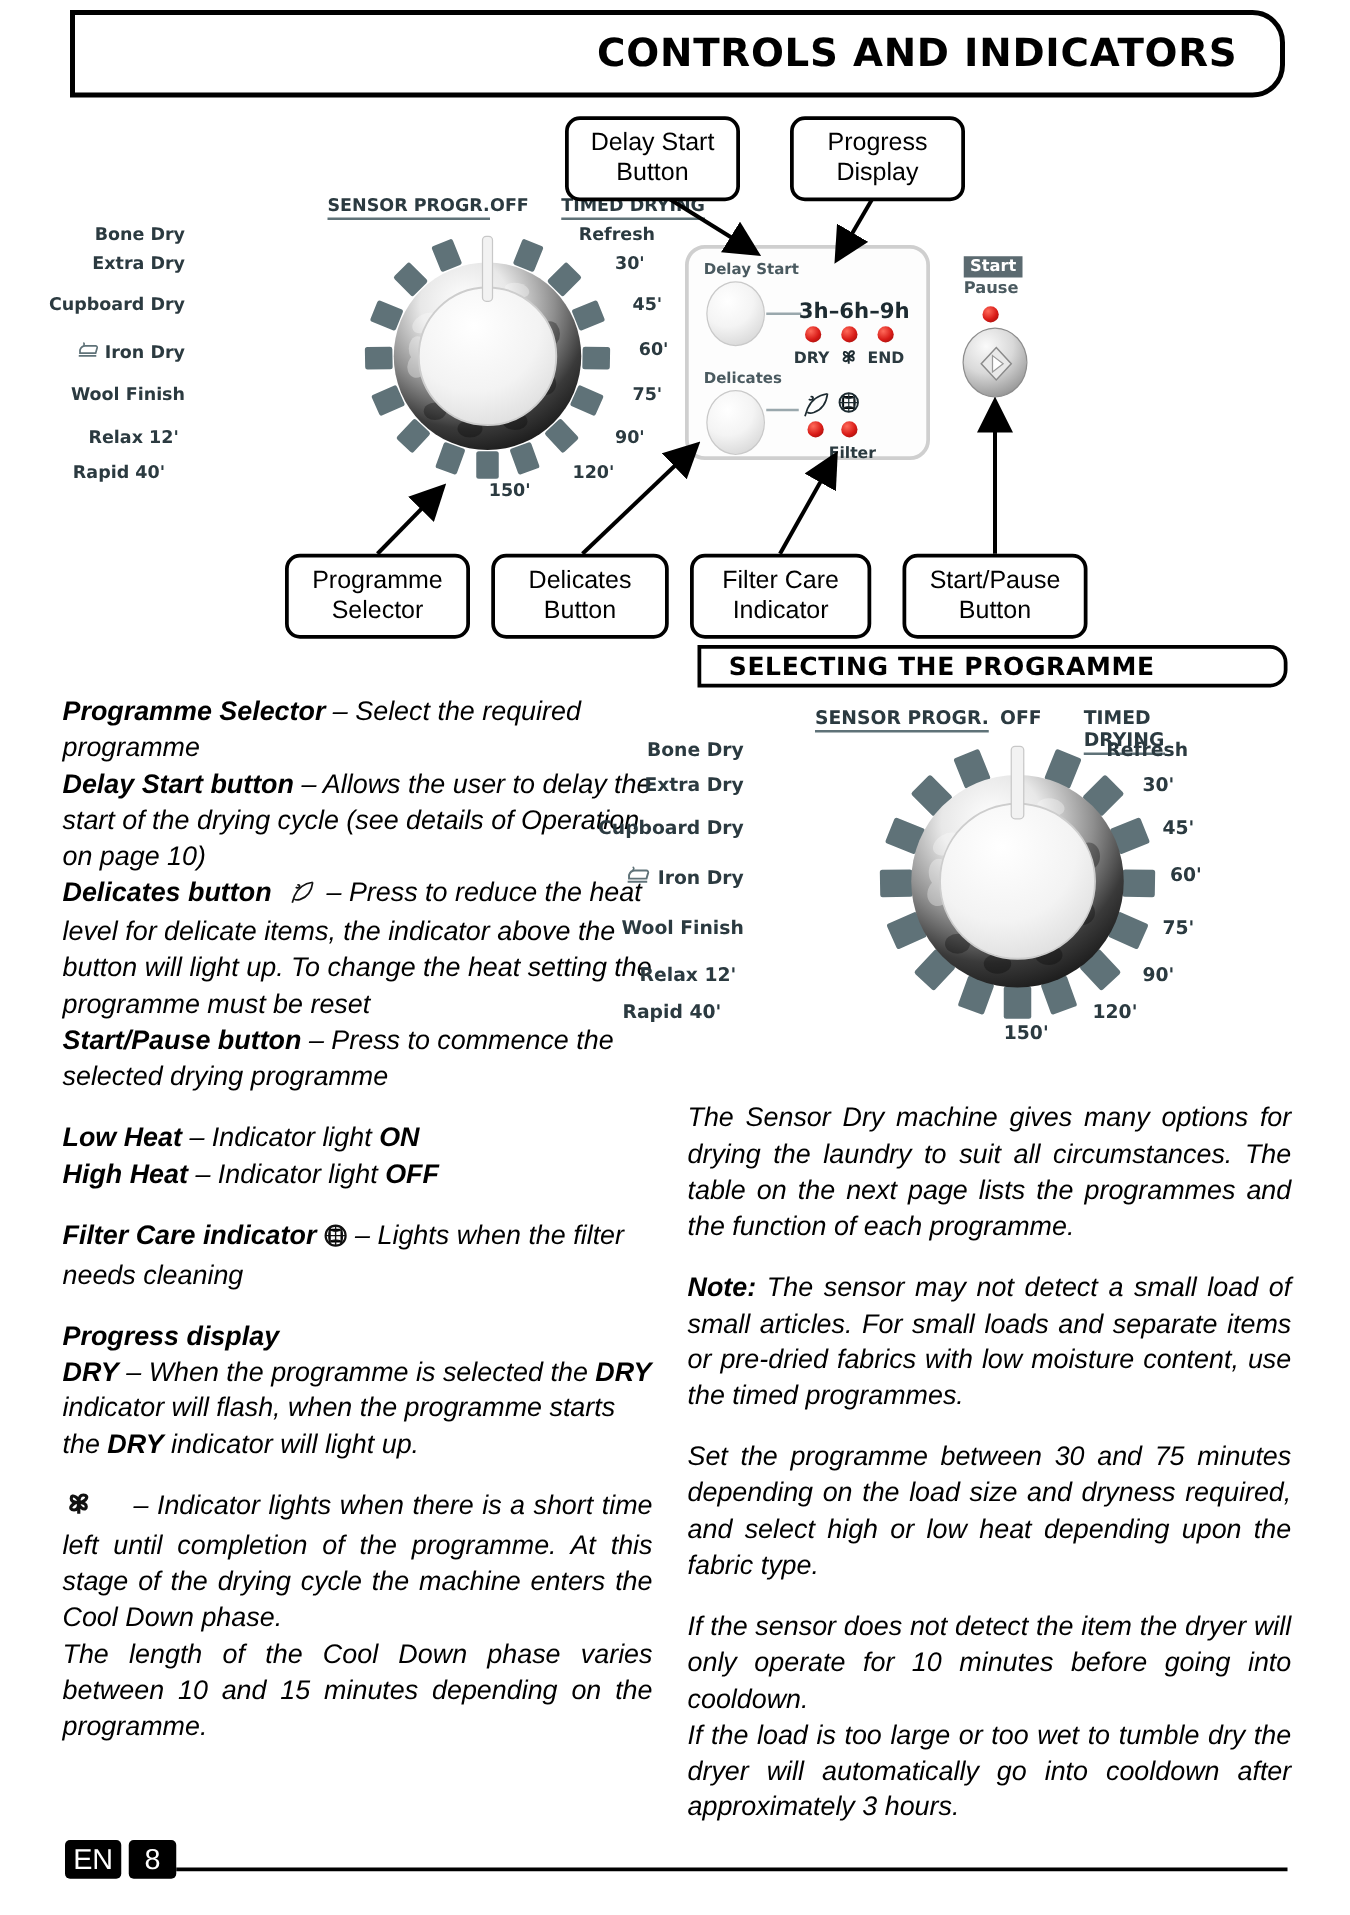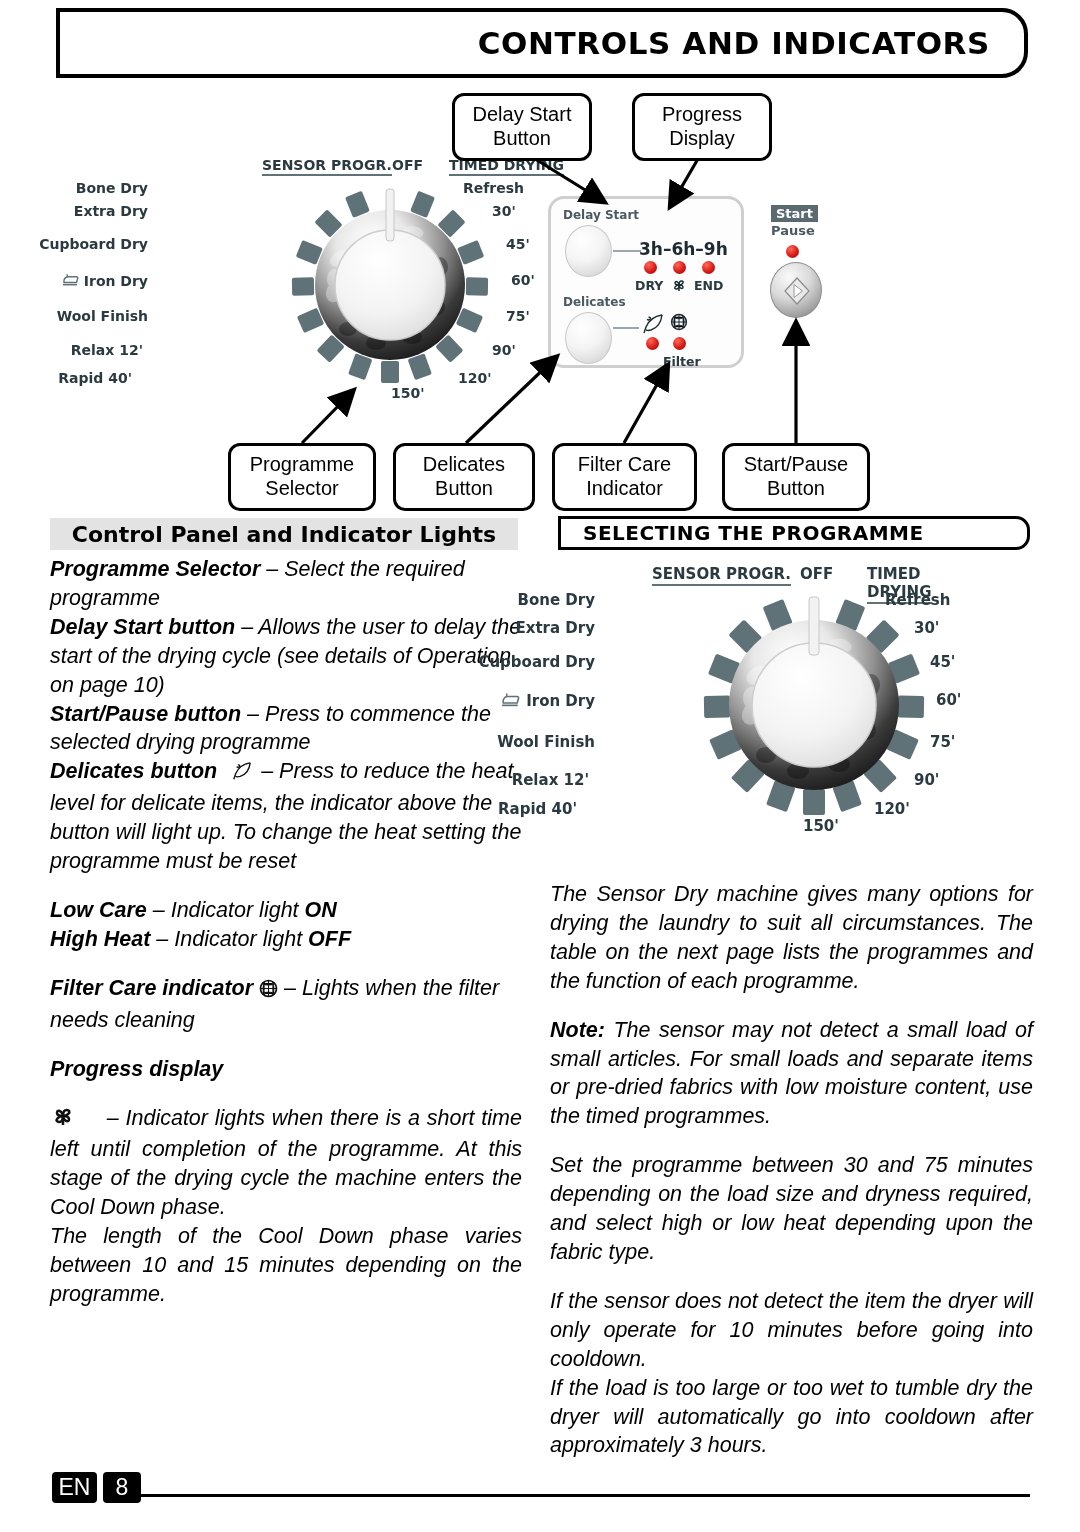--- a/index.html
+++ b/index.html
@@ -354,68 +354,68 @@
     <g stroke="#000" stroke-width="3.2" fill="none" marker-end="url(#ah)">
       <line x1="524" y1="152" x2="598" y2="198"></line>
       <line x1="702" y1="152" x2="674" y2="200"></line>
       <line x1="302" y1="443" x2="348" y2="396"></line>
       <line x1="466" y1="443" x2="551" y2="362"></line>
       <line x1="624" y1="443" x2="664" y2="372"></line>
       <line x1="796" y1="443" x2="796" y2="330"></line>
     </g>
   </svg>
 
-  <div class="sec-grey" style="left:50px;top:518px;width:468px;height:32px;">
-    <span>Control Panel and Indicator Lights</span>
-  </div>
 
   <div class="col body-txt" style="left:50px;top:555px;width:472px;">
     <p class="p nojust">
       <b>Programme Selector</b><span> – Select the required programme</span>
     </p>
     <p class="p nojust">
       <b>Delay Start button</b><span>  – Allows the user to delay the start of the drying cycle (see details of Operation on page 10)</span>
-    </p>
-    <p class="p nojust">
-      <b>Start/Pause button</b><span>  – Press to commence the selected drying programme</span>
     </p>
     <p class="p nojust">
       <b>Delicates button</b>&nbsp;&nbsp;<span class="ico"><svg width="26" height="20" viewBox="0 0 24 22">
             <g fill="none" stroke="#111" stroke-width="1.5">
               <path d="M21 2C14 3 8 7 5 14l-2 6"></path>
               <path d="M21 2c-1 8-5 13-11 15-2 .6-4 .6-5.2-.2"></path>
               <path d="M7.5 4.5c1.6-.6 2.6.4 1.6 1.7-.8 1-2.2 1-3 .1"></path>
             </g>
           </svg></span><span>  – Press to reduce the heat level for delicate items, the indicator above the button will light up. To change the heat setting the programme must be reset</span>
     </p>
-
-    <div class="gap"></div>
-
-    <p class="p nojust">
-      <b>Low Care</b><span> – Indicator light  </span><b>ON</b>
+    <p class="p nojust">
+      <b>Start/Pause button</b><span>  – Press to commence the selected drying programme</span>
+    </p>
+
+    <div class="gap"></div>
+
+    <p class="p nojust">
+      <b>Low Heat</b><span> – Indicator light  </span><b>ON</b>
     </p>
     <p class="p nojust">
       <b>High Heat</b><span> – Indicator light  </span><b>OFF</b>
     </p>
 
     <div class="gap"></div>
 
     <p class="p nojust">
       <b>Filter Care indicator</b>&nbsp;<span class="ico"><svg width="19" height="19" viewBox="0 0 18 18">
             <circle cx="9" cy="9" r="7.6" fill="none" stroke="#111" stroke-width="1.6"></circle>
             <g stroke="#111" stroke-width="1.05">
               <path d="M1.4 9h15.2M9 1.4v15.2M3.4 3.8c3 2.6 8.2 2.6 11.2 0M3.4 14.2c3-2.6 8.2-2.6 11.2 0M5.3 2.6C3.4 5.3 3.4 12.7 5.3 15.4M12.7 2.6c1.9 2.7 1.9 10.1 0 12.8"></path>
             </g>
           </svg></span><span> – Lights when the filter needs cleaning</span>
     </p>
 
     <div class="gap"></div>
 
     <p class="p nojust">
       <b>Progress display</b>
+    </p>
+    <p class="p nojust">
+      <b>DRY</b><span>   – When the programme is selected the </span><b>DRY</b><span> indicator will flash, when the programme starts  the </span><b>DRY</b><span> indicator will light up.</span>
     </p>
 
     <div class="gap"></div>
 
     <p class="p">
       <span class="ico" style="margin-right:24px;"><svg width="26" height="24" viewBox="0 0 16 16">
             <g fill="none" stroke="#111" stroke-width="1.7">
               <path d="M8 8c0-3 1-4 2.5-4S13 5 11.5 6.6 8 8 8 8z"></path>
               <path d="M8 8c3 0 4 1 4 2.2S11 12 9.4 10.8 8 8 8 8z"></path>
               <path d="M8 8c0 3-1 4-2.5 4S3 11 4.5 9.4 8 8 8 8z"></path>

